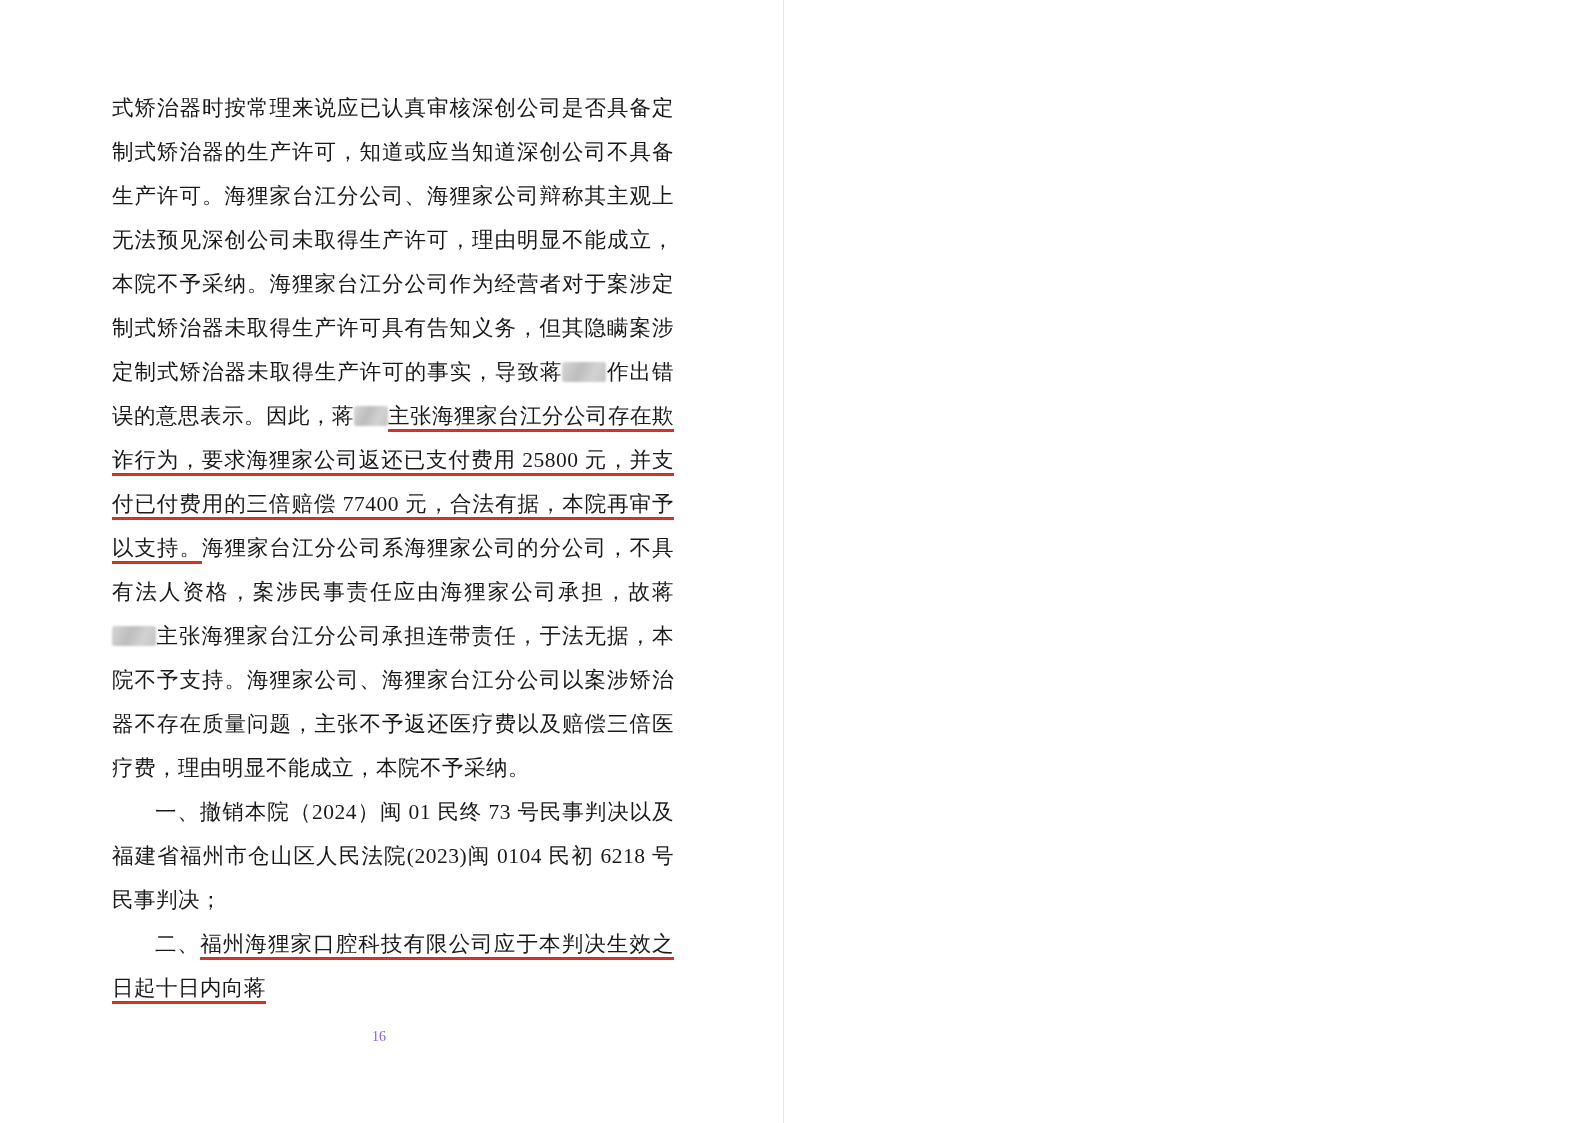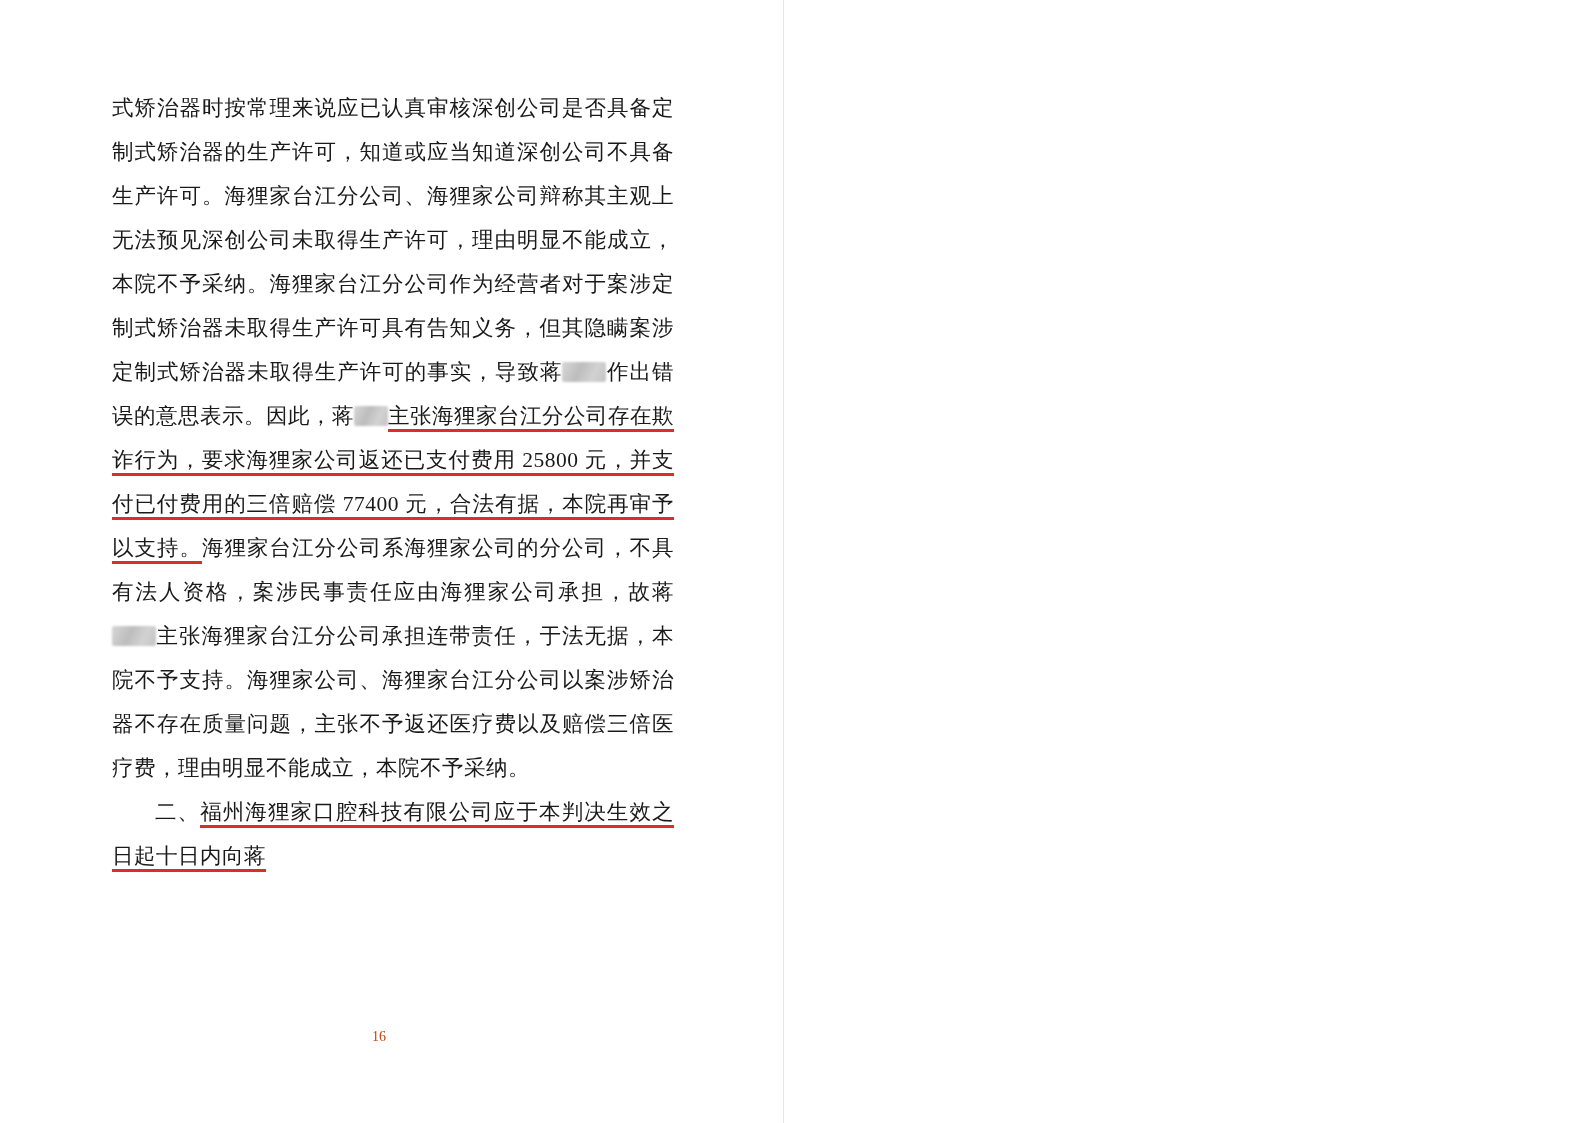--- a/index.html
+++ b/index.html
@@ -87,41 +87,42 @@
     vertical-align: -3px;
     background: linear-gradient(115deg, #d7d7d7, #bdbdbd 40%, #d2d2d2 70%, #c4c4c4);
     filter: blur(1.2px);
     border-radius: 2px;
   }
   .redact.sm { width: 34px; }
   .page-num {
     position: absolute;
     bottom: 78px;
     font-size: 14px;
-    color: #c2410c;
+    color: #8b5cf6;
     font-family: "Liberation Serif", serif;
   }
   .page-num-left { left: 372px; }
 </style>
 </head>
 <body>
 
 <div class="page-wrap">
 
   <div class="scan-edge-left"></div>
   <div class="scan-edge-top"></div>
   <div class="scan-edge-right"></div>
 
   <div class="sheet sheet-left">
 
     <div class="col col-left">
 
       <p class="noindent"><span>式矫治器时按常理来说应已认真审核深创公司是否具备定制式矫治器的生产许可，知道或应当知道深创公司不具备生产许可。海狸家台江分公司、海狸家公司辩称其主观上无法预见深创公司未取得生产许可，理由明显不能成立，本院不予采纳。海狸家台江分公司作为经营者对于案涉定制式矫治器未取得生产许可具有告知义务，但其隐瞒案涉定制式矫治器未取得生产许可的事实，导致蒋</span><span class="redact"></span><span>作出错误的意思表示。因此，蒋</span><span class="redact sm"></span><span class="u">主张海狸家台江分公司存在欺诈行为，要求海狸家公司返还已支付费用 25800 元，并支付已付费用的三倍赔偿 77400 元，合法有据，本院再审予以支持。</span><span>海狸家台江分公司系海狸家公司的分公司，不具有法人资格，案涉民事责任应由海狸家公司承担，故蒋</span><span class="redact"></span><span>主张海狸家台江分公司承担连带责任，于法无据，本院不予支持。海狸家公司、海狸家台江分公司以案涉矫治器不存在质量问题，主张不予返还医疗费以及赔偿三倍医疗费，理由明显不能成立，本院不予采纳。</span></p>
 
 
+      <p><span>一、撤销本院（2024）闽 01 民终 73 号民事判决以及福建省福州市仓山区人民法院(2023)闽 0104 民初 6218 号民事判决；</span></p>
 
       <p><span>二、</span><span class="u">福州海狸家口腔科技有限公司应于本判决生效之日起十日内向蒋</span></p>
 
     </div>
 
     <div class="page-num page-num-left">16</div>
   </div>
 
   <div class="sheet sheet-right">
 

